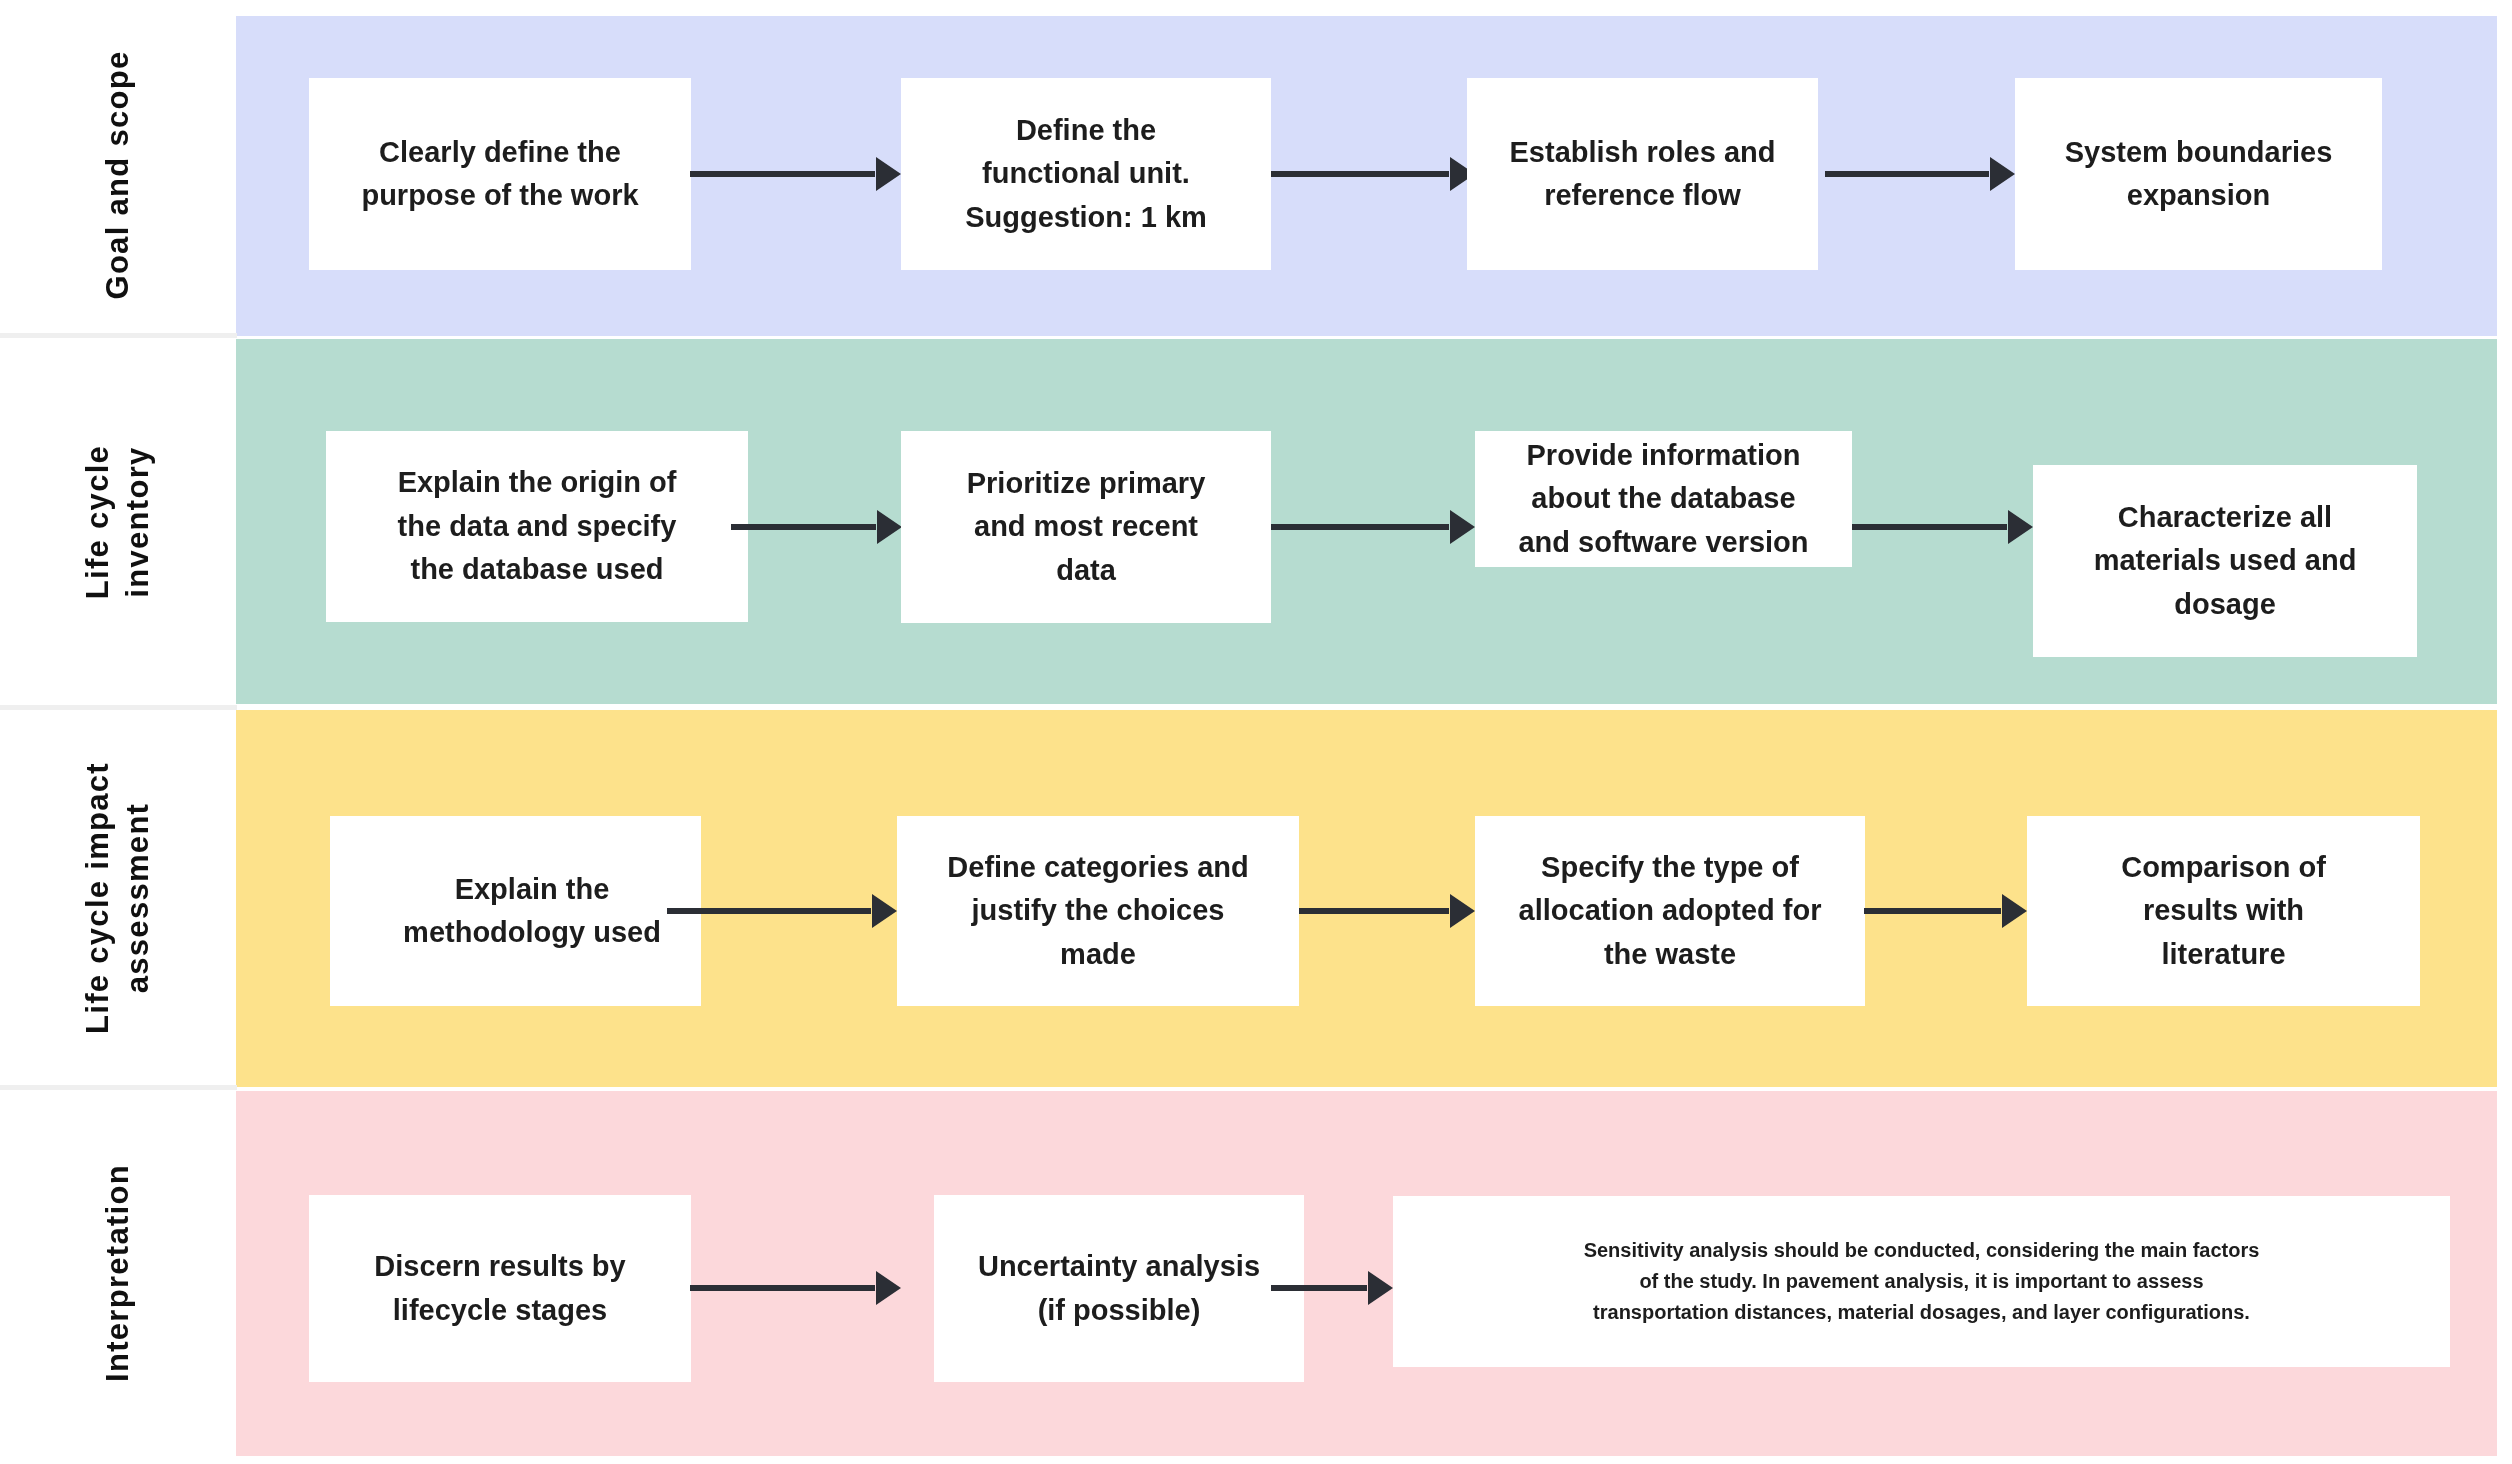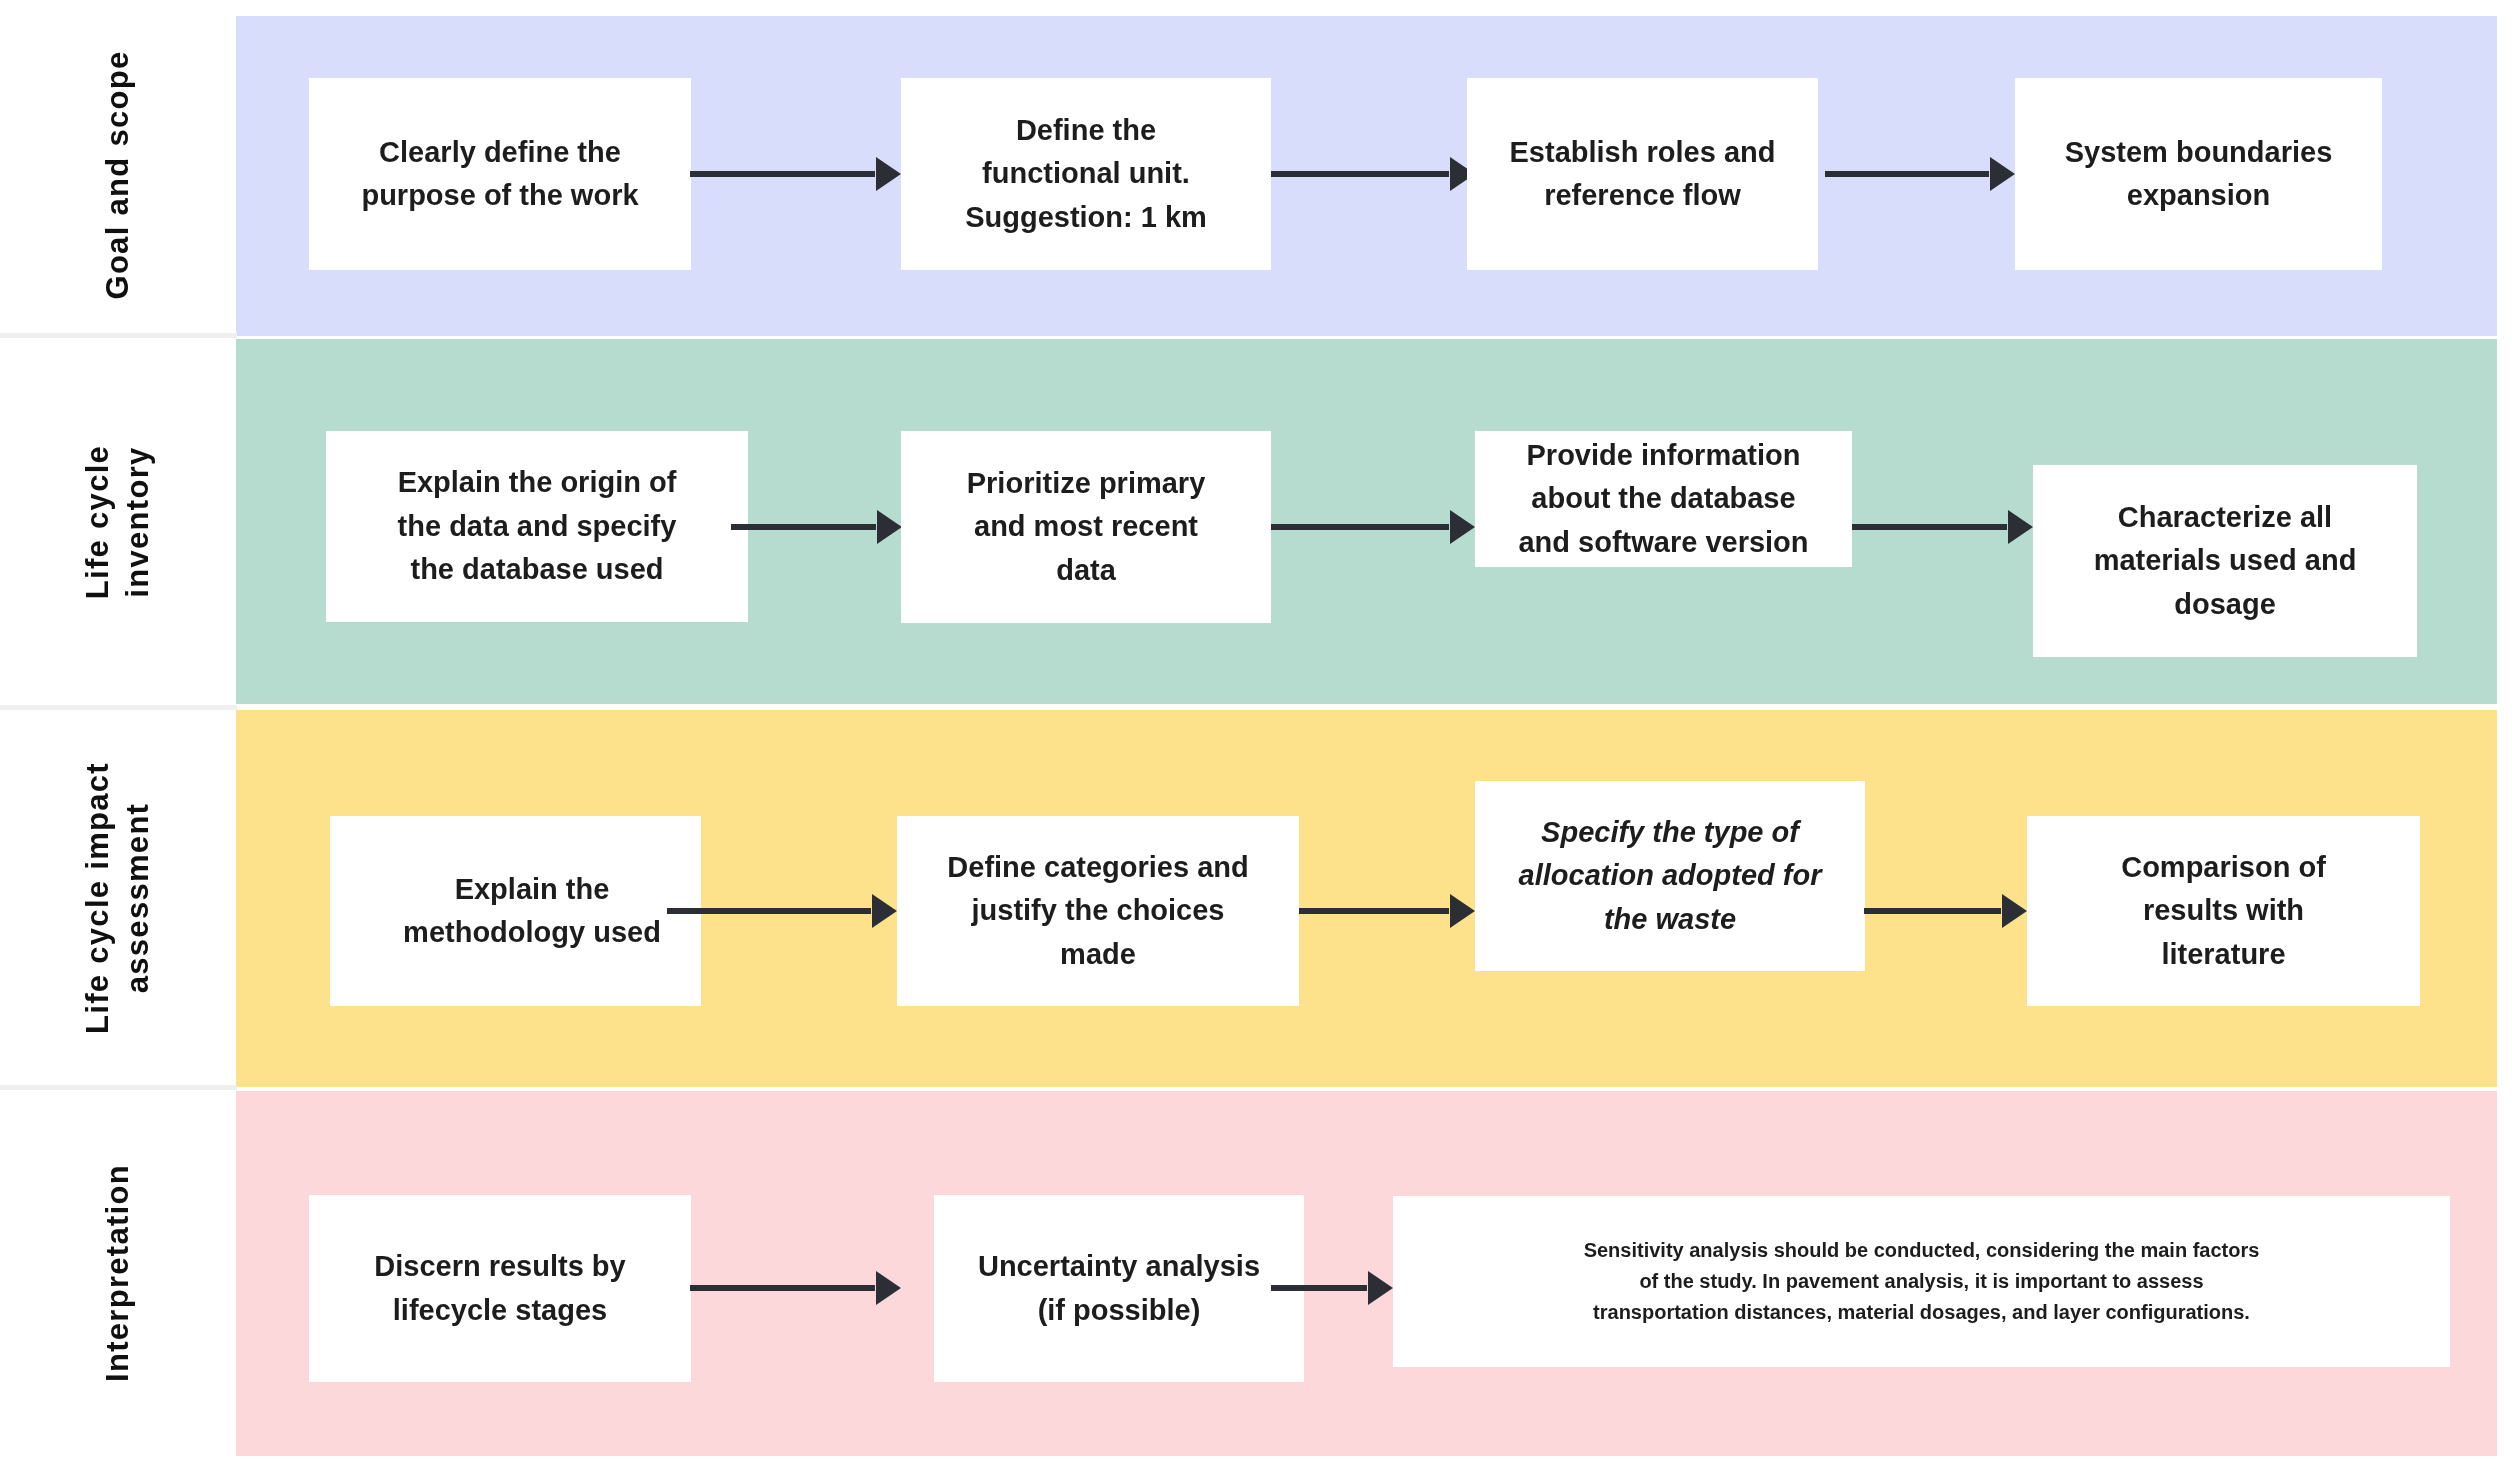--- a/index.html
+++ b/index.html
@@ -48,21 +48,21 @@
   .b13{left:1467px;top:78px;width:351px;height:192px;}
   .b14{left:2015px;top:78px;width:367px;height:192px;}
   
   .b21{left:326px;top:431px;width:422px;height:191px;}
   .b22{left:901px;top:431px;width:370px;height:192px;}
   .b23{left:1475px;top:431px;width:377px;height:136px;}
   .b24{left:2033px;top:431px;width:384px;height:192px;margin-top:34px;}
   
   .b31{left:330px;top:816px;width:338px;height:190px;padding-left:33px;}
   .b32{left:897px;top:816px;width:402px;height:190px;}
-  .b33{left:1475px;top:781px;width:390px;height:190px;font-style:italic;}
+  .b33{left:1475px;top:816px;width:390px;height:190px;}
   .b34{left:2027px;top:816px;width:393px;height:190px;}
   
   .b41{left:309px;top:1195px;width:382px;height:187px;}
   .b42{left:934px;top:1195px;width:370px;height:187px;}
   .b43{left:1393px;top:1196px;width:1057px;height:171px;font-size:20px;line-height:1.55;}
 
   .arrow{position:absolute;height:6px;background:#2b2e35;}
   .arrow::after{
     content:"";position:absolute;right:-25.6px;top:50%;
     transform:translateY(-50%);

